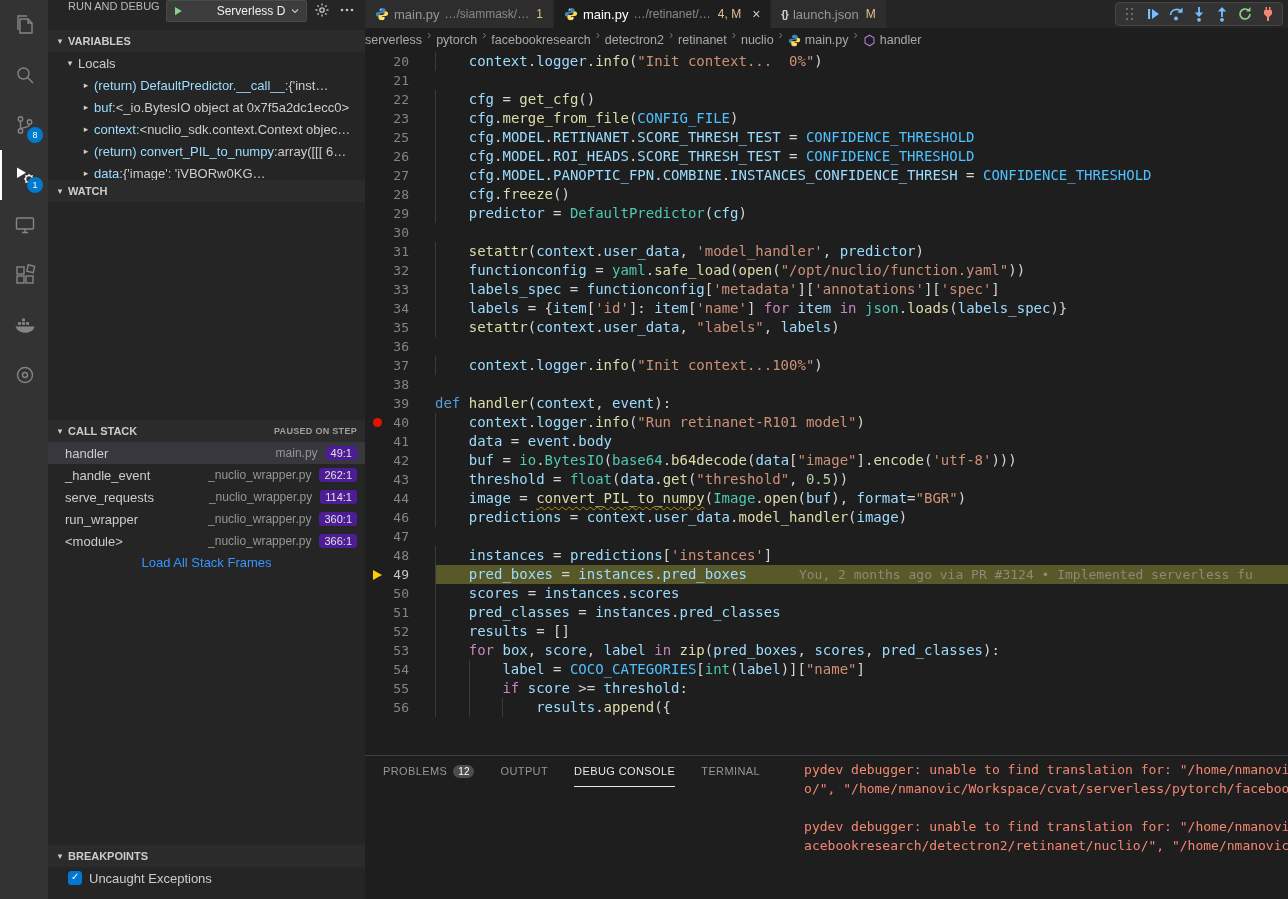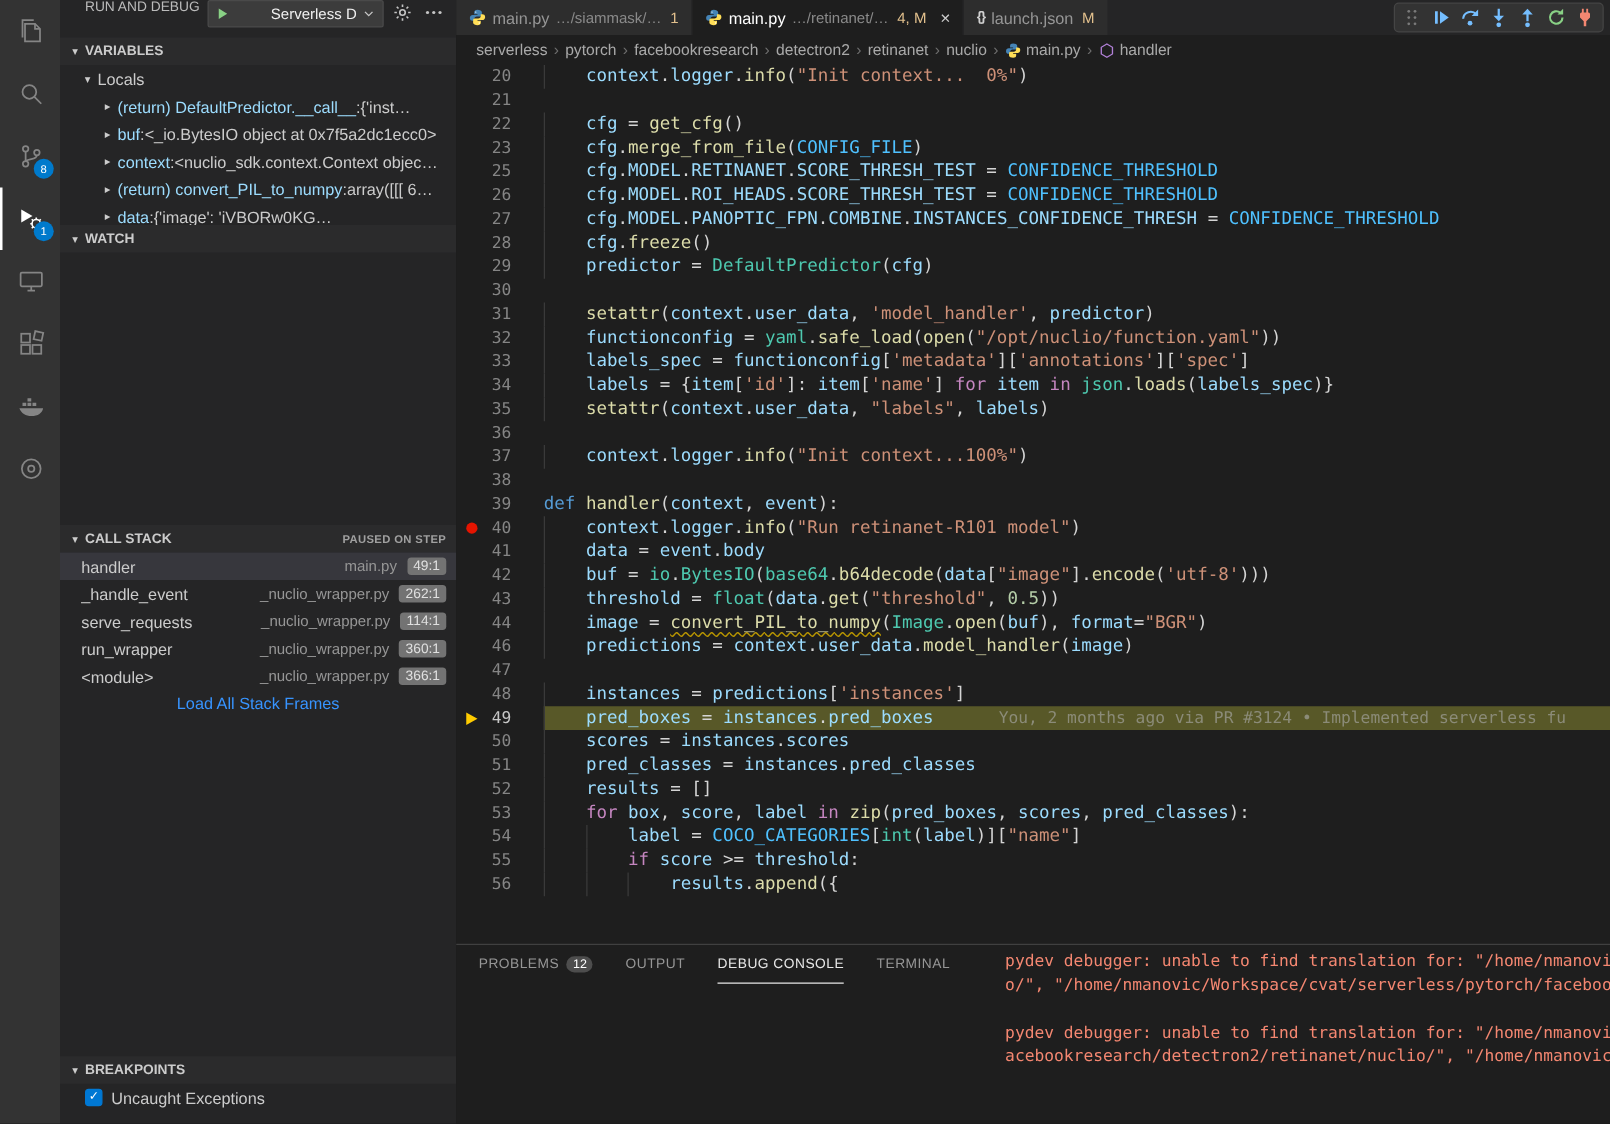--- a/index.html
+++ b/index.html
@@ -39,21 +39,21 @@
   .scope-row{padding-left:14px;}
   .var-row{padding-left:30px;}
   .var-name{color:#9cdcfe;}
   .var-name::after{content:": ";color:#cccccc;}
   .var-value{color:#cccccc;}
 
   .frame{padding:0 8px 0 17px;}
   .frame.selected{background:#37373d;}
   .frame-fn{color:#cccccc;}
   .frame-file{margin-left:auto;color:#969696;font-size:12px;}
-  .frame-pos{margin-left:8px;background:#737373;color:#e0e0e0;font-size:11px;border-radius:3px;padding:1px 5px;}
+  .frame-pos{margin-left:8px;background:#4c1d95;color:#e0e0e0;font-size:11px;border-radius:3px;padding:1px 5px;}
   .load-link{height:22px;line-height:22px;text-align:center;color:#3794ff;font-size:13px;cursor:pointer;}
 
   .bp-row{padding-left:20px;}
   .checkbox{width:14px;height:14px;border:1px solid #919191;border-radius:3px;margin-right:7px;flex:none;position:relative;background:transparent;}
   .checkbox.checked{background:#0078d4;border-color:#0078d4;}
   .checkbox.checked::after{content:"✓";position:absolute;left:2px;top:-1px;font-size:10px;color:#fff;}
 
   
   .main{flex:1;min-width:0;display:flex;flex-direction:column;background:#1e1e1e;}
   .tabbar{height:28px;background:#252526;display:flex;flex:none;position:relative;align-items:stretch;}
@@ -62,21 +62,21 @@
   .tab .detail{font-size:12px;color:#8a8a8a;}
   .tab-badge{color:#e2c08d;font-size:12px;margin-left:2px;}
   .tab .close{color:#cccccc;margin-left:6px;font-size:14px;line-height:1;}
   .tab svg{width:14px;height:14px;}
   .json-icon{color:#d0d0d0;font-weight:bold;font-size:11px;letter-spacing:-1px;}
 
   .debug-toolbar{position:absolute;right:5px;top:2px;display:flex;align-items:center;gap:3px;background:#333333;border:1px solid #454545;border-radius:4px;padding:1px 4px;}
   .dbg-btn{width:20px;height:20px;display:flex;align-items:center;justify-content:center;cursor:pointer;}
   .dbg-btn svg{width:16px;height:16px;}
 
-  .breadcrumbs{height:24px;display:flex;align-items:center;padding-left:16px;font-size:12.5px;color:#a9a9a9;flex:none;white-space:nowrap;}
+  .breadcrumbs{height:24px;display:flex;font-size:12.5px;color:#a9a9a9;flex:none;white-space:nowrap;}
   .bc-item{display:flex;align-items:center;gap:4px;cursor:pointer;}
   .bc-sep{color:#6e6e6e;margin:0 5px;}
   .bc-item svg{width:13px;height:13px;}
 
   .editor{flex:1;overflow:hidden;font-family:"DejaVu Sans Mono",monospace;font-size:14px;}
   .code-row{height:19px;display:flex;align-items:center;white-space:pre;}
   .glyph{width:24px;flex:none;display:flex;align-items:center;justify-content:center;}
   .bp-dot{width:9px;height:9px;border-radius:50%;background:#e51400;}
   .cur-arrow{width:0;height:0;border-left:9px solid #ffcc00;border-top:5px solid transparent;border-bottom:5px solid transparent;}
   .lnum{width:20px;flex:none;text-align:right;color:#858585;font-size:13px;font-family:"DejaVu Sans Mono",monospace;}

